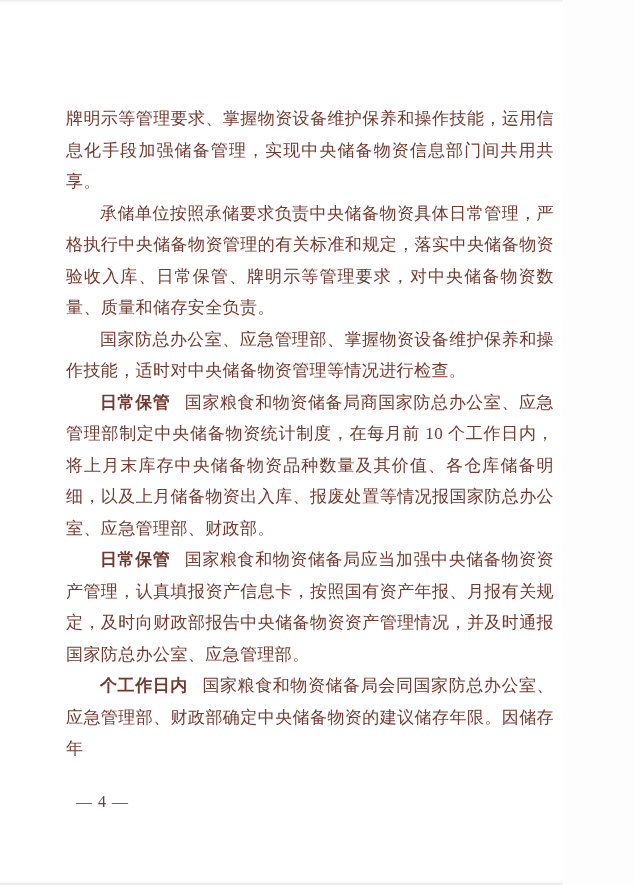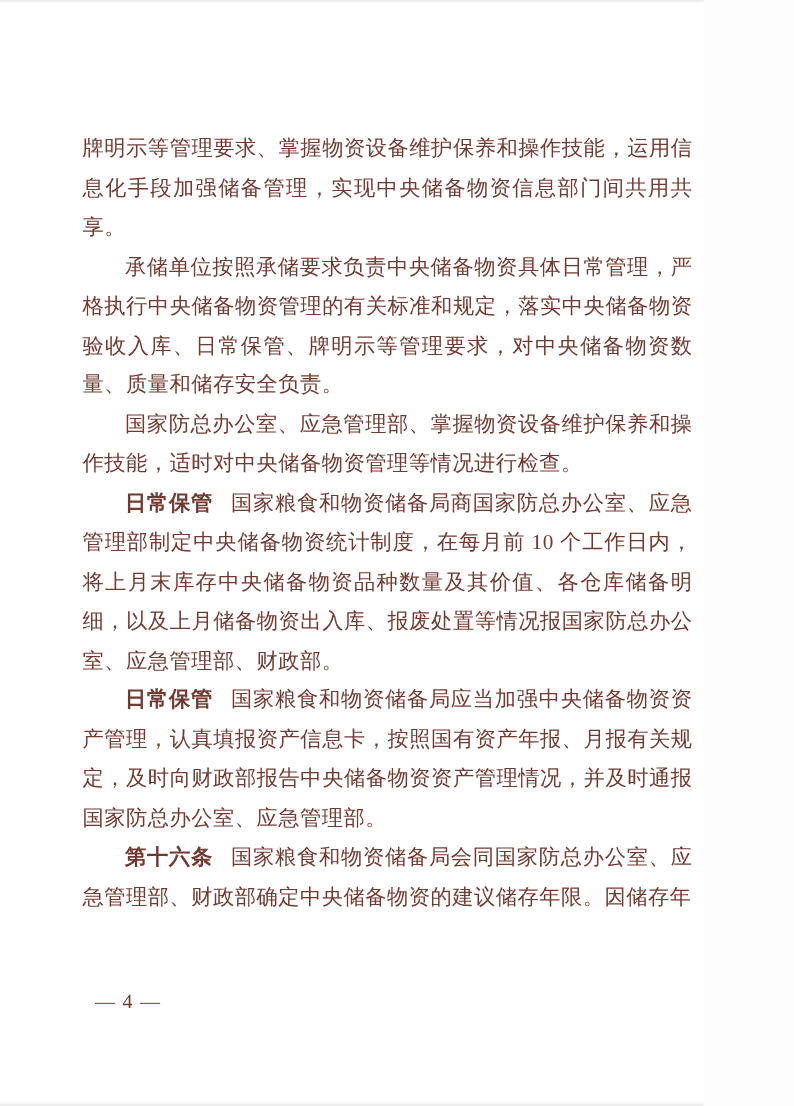--- a/index.html
+++ b/index.html
@@ -46,17 +46,17 @@
 <body>
 
 <div class="page" style="background: rgb(255, 255, 255);">
   <div class="scan-edge-top"></div>
   <div class="content" style="color: rgb(113, 58, 49);">
       <p class="para no-indent">牌明示等管理要求、掌握物资设备维护保养和操作技能，运用信息化手段加强储备管理，实现中央储备物资信息部门间共用共享。</p>
       <p class="para">承储单位按照承储要求负责中央储备物资具体日常管理，严格执行中央储备物资管理的有关标准和规定，落实中央储备物资验收入库、日常保管、牌明示等管理要求，对中央储备物资数量、质量和储存安全负责。</p>
       <p class="para">国家防总办公室、应急管理部、掌握物资设备维护保养和操作技能，适时对中央储备物资管理等情况进行检查。</p>
       <p class="para"><b>日常保管</b>国家粮食和物资储备局商国家防总办公室、应急管理部制定中央储备物资统计制度，在每月前 10 个工作日内，将上月末库存中央储备物资品种数量及其价值、各仓库储备明细，以及上月储备物资出入库、报废处置等情况报国家防总办公室、应急管理部、财政部。</p>
       <p class="para"><b>日常保管</b>国家粮食和物资储备局应当加强中央储备物资资产管理，认真填报资产信息卡，按照国有资产年报、月报有关规定，及时向财政部报告中央储备物资资产管理情况，并及时通报国家防总办公室、应急管理部。</p>
-      <p class="para"><b>第十六条</b>国家粮食和物资储备局会同国家防总办公室、应急管理部、财政部确定中央储备物资的建议储存年限。因储存年</p>
+      <p class="para"><b>个工作日内</b>国家粮食和物资储备局会同国家防总办公室、应急管理部、财政部确定中央储备物资的建议储存年限。因储存年</p>
     </div>
   <div class="footer" style="color: rgb(113, 58, 49);">— 4 —</div>
   <div class="scan-edge-bottom"></div>
 </div>
 
 </body></html>

